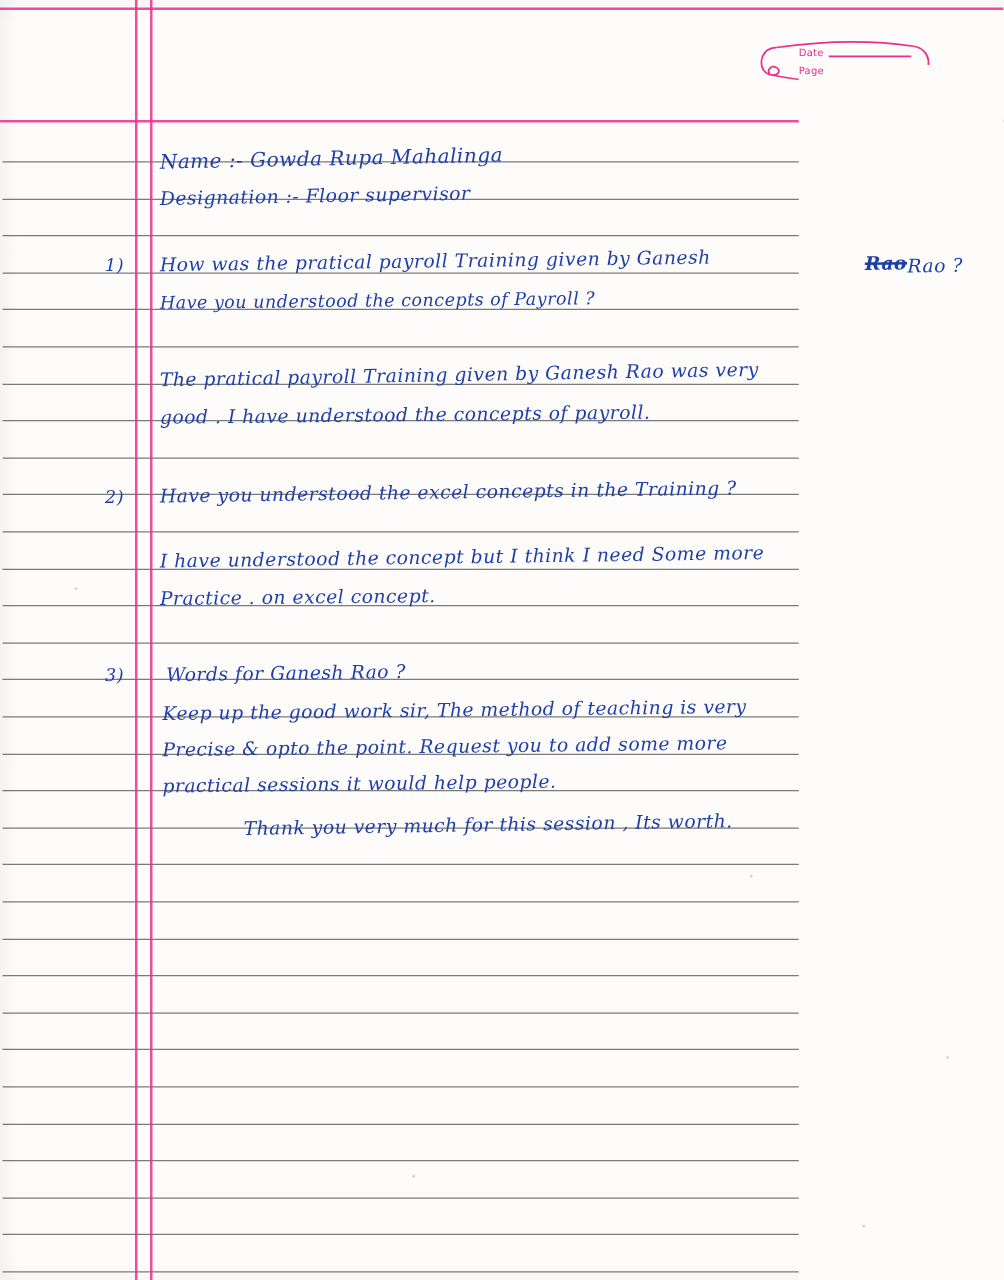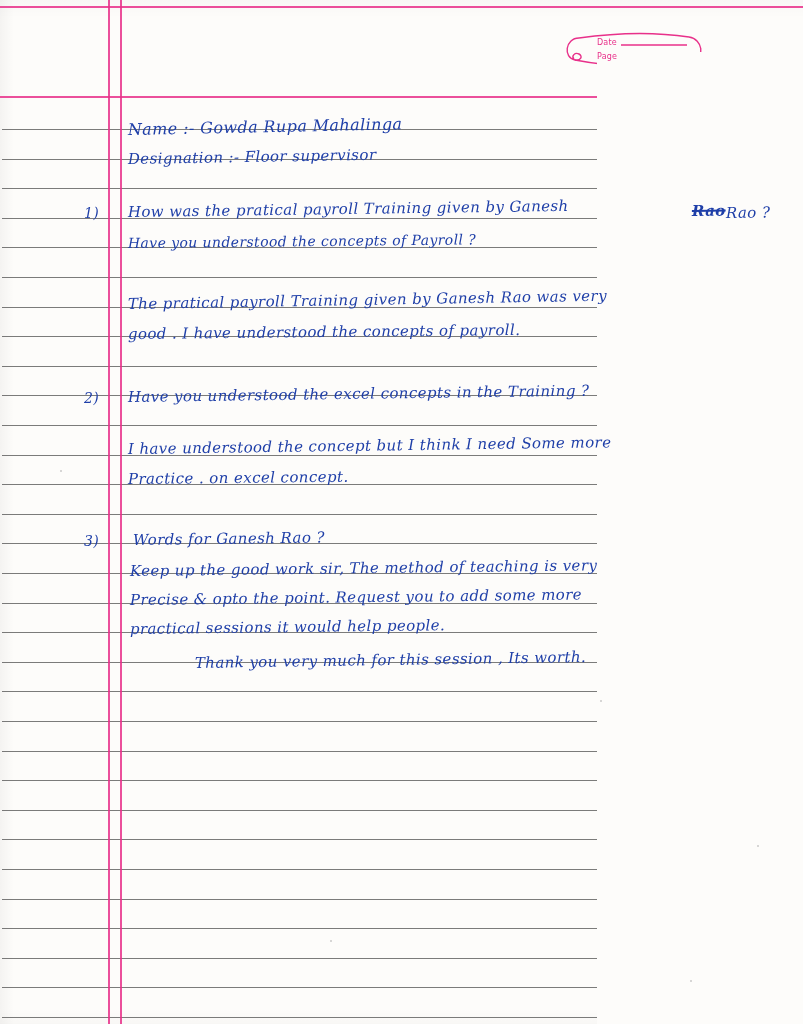--- a/index.html
+++ b/index.html
@@ -55,21 +55,21 @@
     position: absolute;
     top: 0;
     bottom: 0;
     width: 1.6px;
     background: #e8308a;
     opacity: 0.85;
   }
   
   .stamp {
     position: absolute;
-    left: 561px;
+    left: 603px;
     top: 28px;
     width: 150px;
     height: 52px;
     color: #e8308a;
   }
   .stamp svg { display: block; }
   .stamp-label {
     position: absolute;
     font-family: "DejaVu Sans", sans-serif;
     font-size: 8px;

